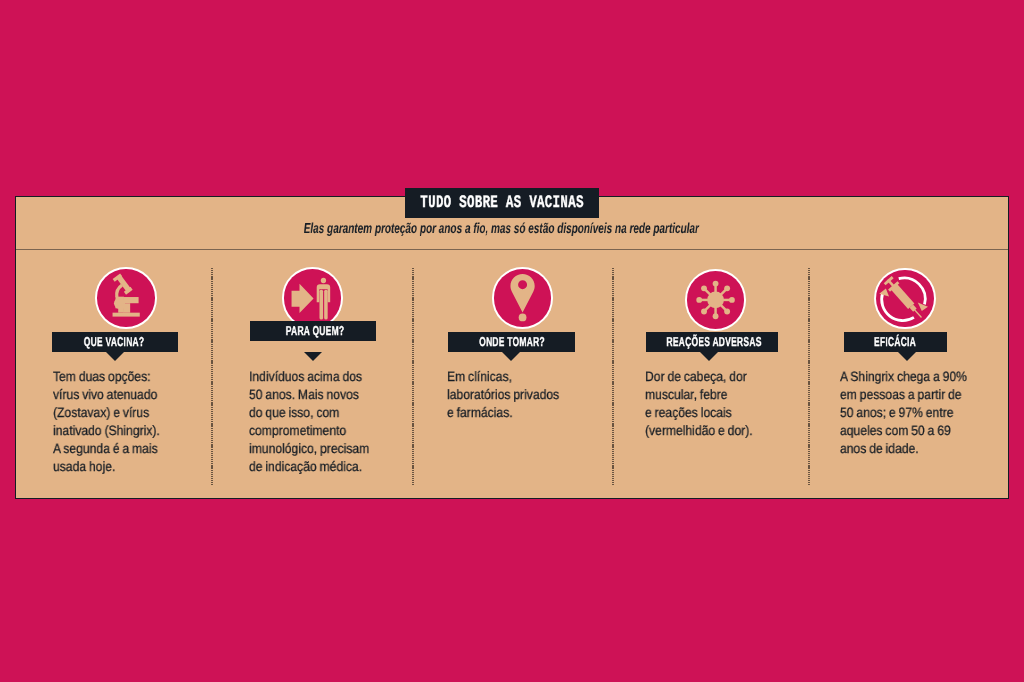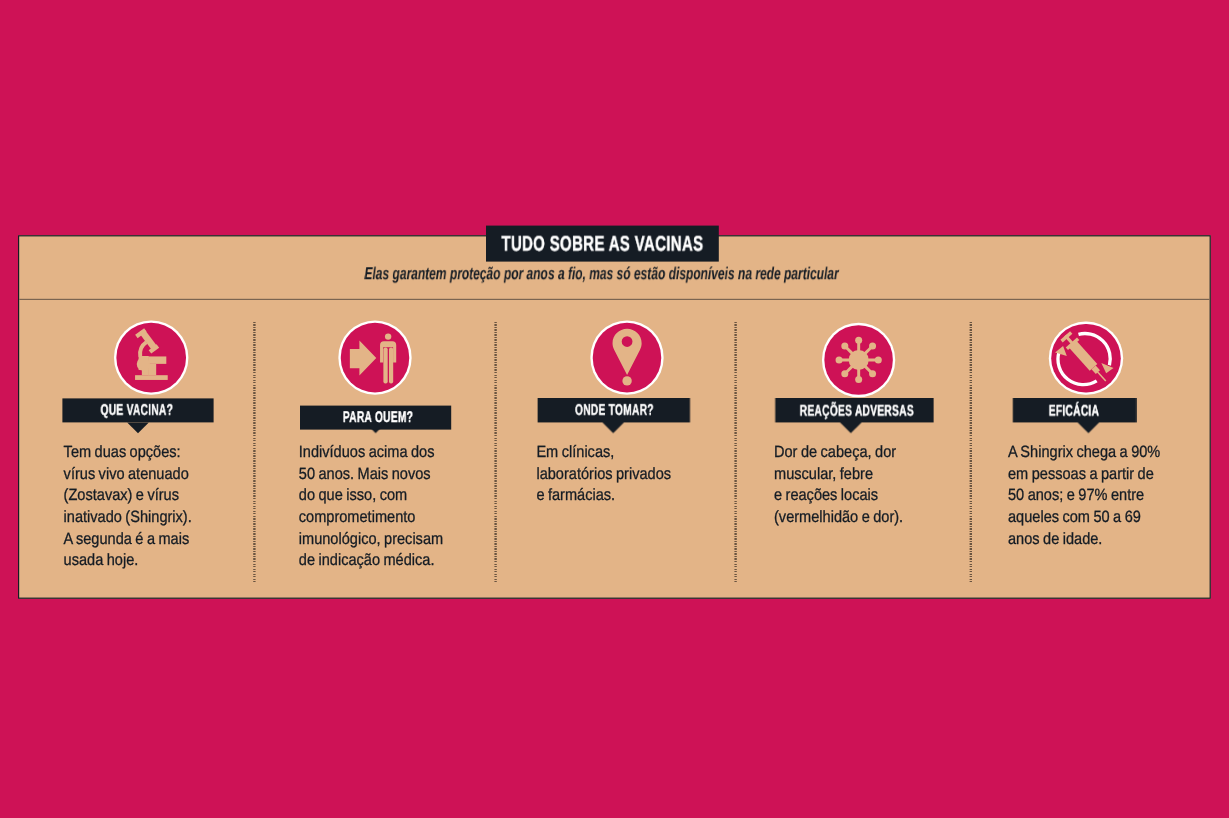--- a/index.html
+++ b/index.html
@@ -6,21 +6,21 @@
   body{width:1024px;height:682px;overflow:hidden;background:#ce1256;
        font-family:"Liberation Sans",sans-serif;
        -webkit-font-smoothing:antialiased;text-rendering:geometricPrecision;}
   .stage{position:relative;width:1024px;height:682px;}
 
   .card{position:absolute;left:15px;top:196px;width:994px;height:303px;
         box-sizing:border-box;background:#e3b487;border:1.5px solid #151c24;}
 
   
   .ribbon{position:absolute;left:389px;top:-9.5px;width:194px;height:30px;
-          background:#151c24;}
+          background:#151c24;font-family:Liberation Mono, monospace;}
   .ribbon span{position:absolute;left:50%;top:15.5px;
           transform:translateX(-50%) scaleX(.71);will-change:transform;
           white-space:nowrap;color:#fff;font-weight:bold;font-size:17.6px;-webkit-text-stroke:0.4px #fff;
           line-height:0;letter-spacing:.4px;}
   .sub{position:absolute;left:-11px;top:31.5px;width:100%;text-align:center;color:#151c24;
        line-height:0;}
   .sub span{display:inline-block;transform:scaleX(.695);will-change:transform;
           white-space:nowrap;font-style:italic;font-weight:bold;font-size:14.4px;}
   .hrule{position:absolute;left:0;top:52px;width:100%;height:1px;background:#7b6450;}
 
@@ -99,21 +99,21 @@
           <svg viewBox="0 0 64 64">
               <g fill="#e3b487">
   <path d="M8.4,24.3 L17.25,24.3 L17.25,16.5 L32.9,32.7 L17.25,48.9 L17.25,42.1 L8.4,42.1 Z"></path>
   <circle cx="43.9" cy="12.8" r="2.95"></circle>
   <path d="M36.4,20.6 a3.6,3.6 0 0 1 3.6,-3.6 h7.8 a3.6,3.6 0 0 1 3.6,3.6 v16.3 h-2.9 v-14.3 h-9.2 v14.3 h-2.9 Z"></path>
   <rect x="39.5" y="23" width="4.0" height="33.3" rx="1.8"></rect>
   <rect x="44.7" y="23" width="3.9" height="33.3" rx="1.8"></rect>
  </g>
             </svg>
         </div>
-        <div class="lbl" style="left:233.5px;top:141px;width:126px;--tx:2.9px">
+        <div class="lbl" style="left:233.5px;top:124px;width:126px;--tx:2.9px">
           <span class="t">PARA QUEM?</span>
         </div>
         <div class="arw" style="left:287.8px;top:155.4px"></div>
         <div class="body" style="left:232.5px;top:170.7px;width:180px">Indivíduos acima dos
 50 anos. Mais novos
 do que isso, com
 comprometimento
 imunológico, precisam
 de indicação médica.</div>
       </div>

